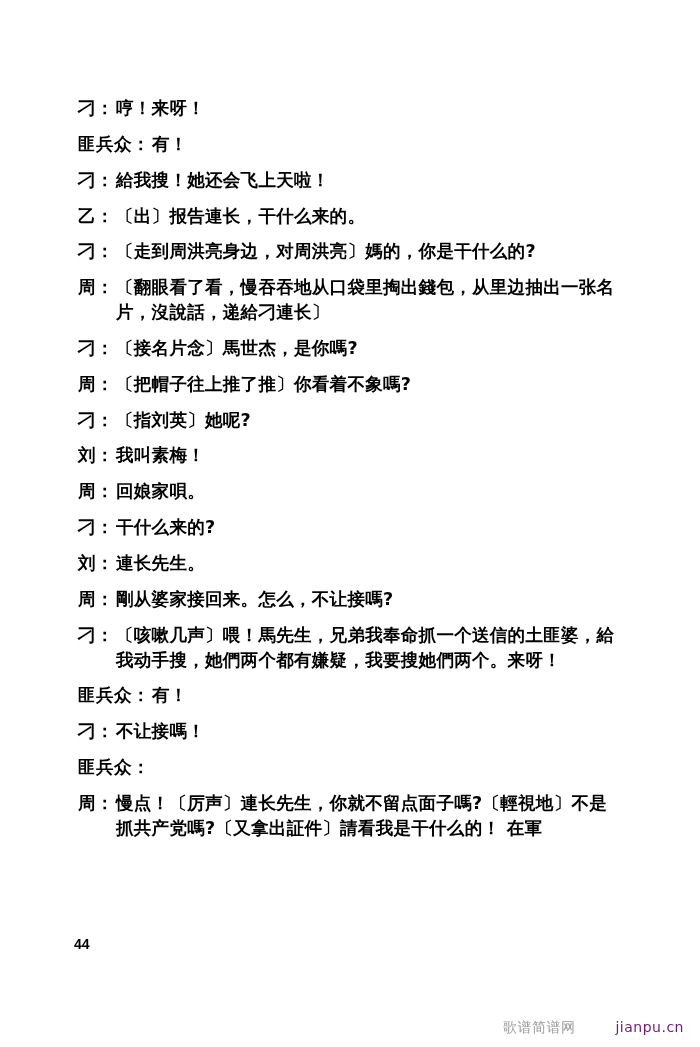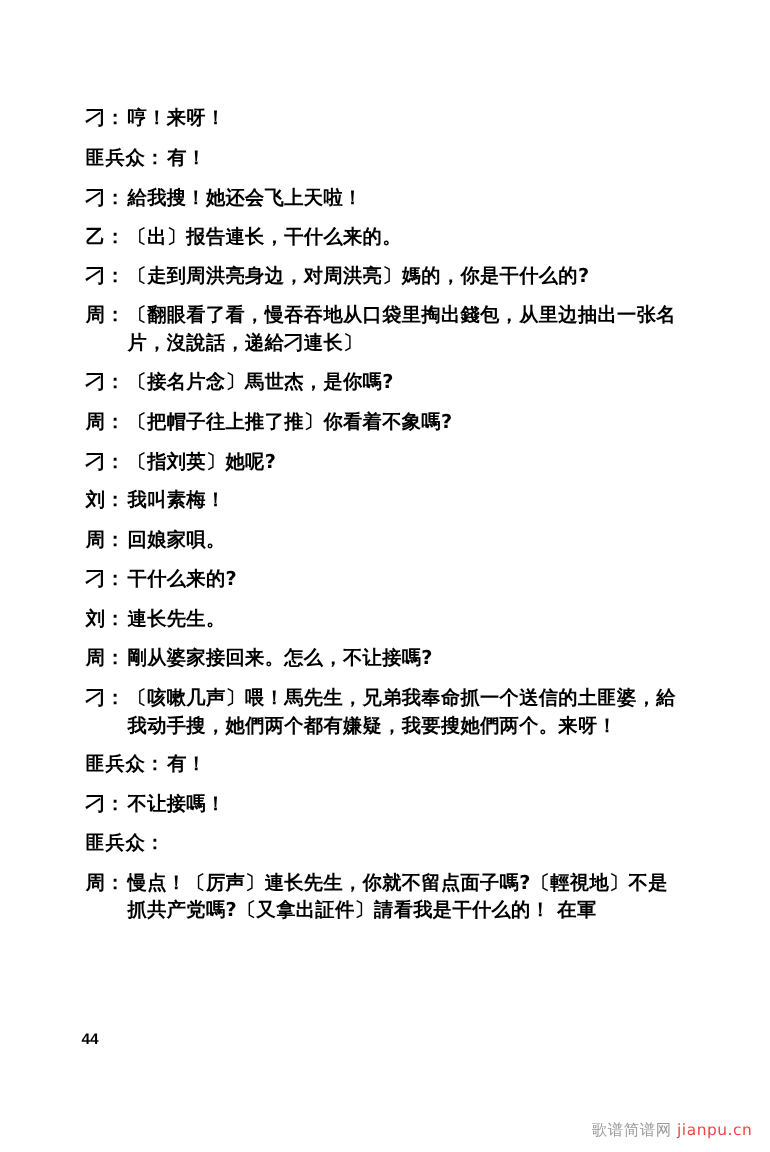--- a/index.html
+++ b/index.html
@@ -63,21 +63,22 @@
   .watermark {
     position: absolute;
     right: 16px;
     bottom: 10px;
     font-size: 14px;
     color: #9b9b9b;
     letter-spacing: 0.5px;
     font-family: "DejaVu Sans", "Liberation Sans", sans-serif;
   }
   .watermark .wm-url {
-    color: #ef4444;
+    color: #701a75;
+    margin-left: 35px;
   }
 </style>
 </head>
 <body>
 
 <div class="page">
 
   <div class="script-body">
 
     <div class="line">

